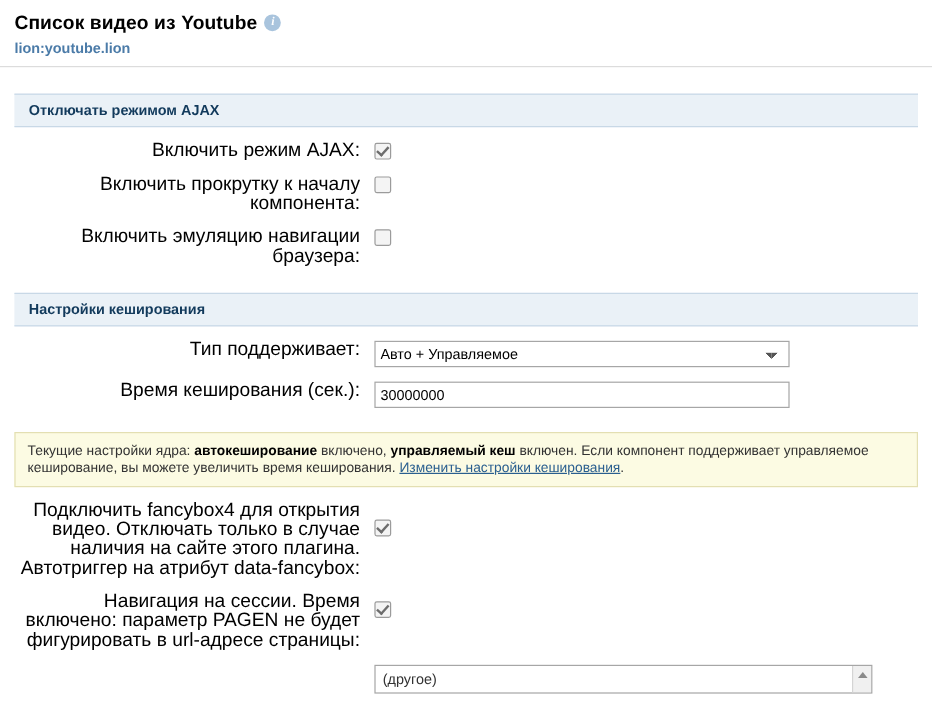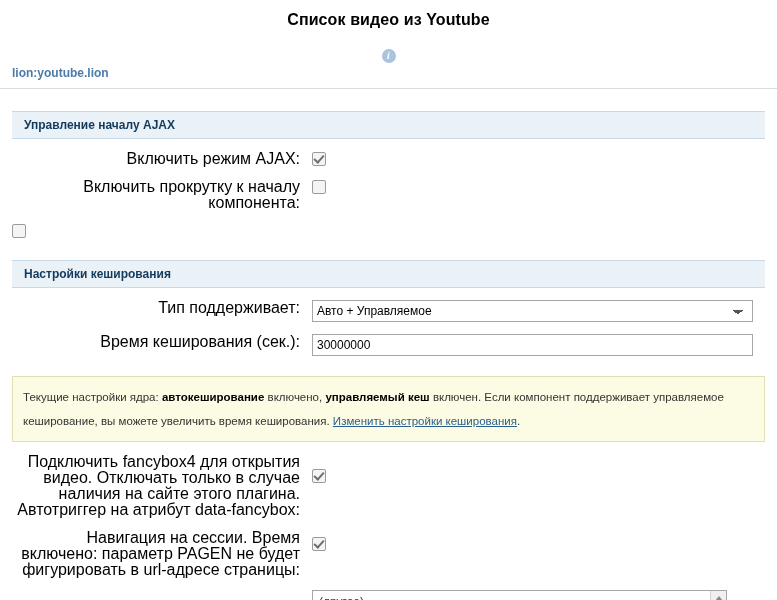--- a/index.html
+++ b/index.html
@@ -19,23 +19,22 @@
     position: relative;
     width: 777px;
     height: 600px;
     box-sizing: border-box;
   }
   .header {
     padding: 10px 12px 0 12px;
   }
   .title-row {
     display: flex;
-    align-items: center;
-    gap: 17px;
-    flex-direction: column;
+    align-items: flex-start;
+    gap: 6px;
   }
   .page-title {
     font-size: 16px;
     font-weight: bold;
     color: #000000;
     line-height: 20px;
     letter-spacing: 0.1px;
   }
   .info-icon {
     display: inline-flex;
@@ -128,42 +127,42 @@
   }
   select.field, input.field {
     box-sizing: border-box;
     font-family: "Liberation Sans", sans-serif;
     font-size: 12px;
     color: #000000;
     height: 22px;
     border: 1px solid #a6a6a6;
     background: #ffffff;
     padding: 2px 4px;
-    width: 441px;
+    width: 346px;
   }
   select.field {
     -webkit-appearance: none;
     appearance: none;
     background-image:
       linear-gradient(45deg, transparent 50%, #555 50%),
       linear-gradient(135deg, #555 50%, transparent 50%);
     background-position:
       calc(100% - 14px) 9px,
       calc(100% - 9px) 9px;
     background-size: 5px 5px, 5px 5px;
     background-repeat: no-repeat;
     padding-right: 24px;
   }
   .notice {
     margin: 14px 0 0 0;
     background: #fcfbe3;
     border: 1px solid #e3dfb2;
     padding: 8px 10px;
     font-size: 11.5px;
-    line-height: 24px;
+    line-height: 14px;
     color: #333333;
   }
   .notice b {
     color: #000000;
   }
   .notice a {
     color: #2a5f8f;
   }
   .multiselect {
     box-sizing: border-box;
@@ -218,39 +217,40 @@
     <div class="title-row">
       <div class="page-title">Список видео из Youtube</div>
       <div class="info-icon">i</div>
     </div>
     <div class="component-code">lion:youtube.lion</div>
   </div>
   <div class="header-rule"></div>
 
   <div class="content">
 
-    <div class="section-header first">Управление началу AJAX</div>
+    <div class="section-header first">Отключать режимом AJAX</div>
     <div class="rows">
 
       <div class="row">
         <div class="row-label">Включить режим AJAX:</div>
         <div class="row-field">
           <input type="checkbox" class="cb" checked="" style="">
         </div>
       </div>
 
       <div class="row">
         <div class="row-label">Включить прокрутку к началу компонента:</div>
         <div class="row-field">
           <input type="checkbox" class="cb" style="">
         </div>
       </div>
 
 
       <div class="row">
+        <div class="row-label">Включить эмуляцию навигации браузера:</div>
         <div class="row-field">
           <input type="checkbox" class="cb" style="">
         </div>
       </div>
 
     </div>
 
     <div class="section-header">Настройки кеширования</div>
     <div class="rows">
 

